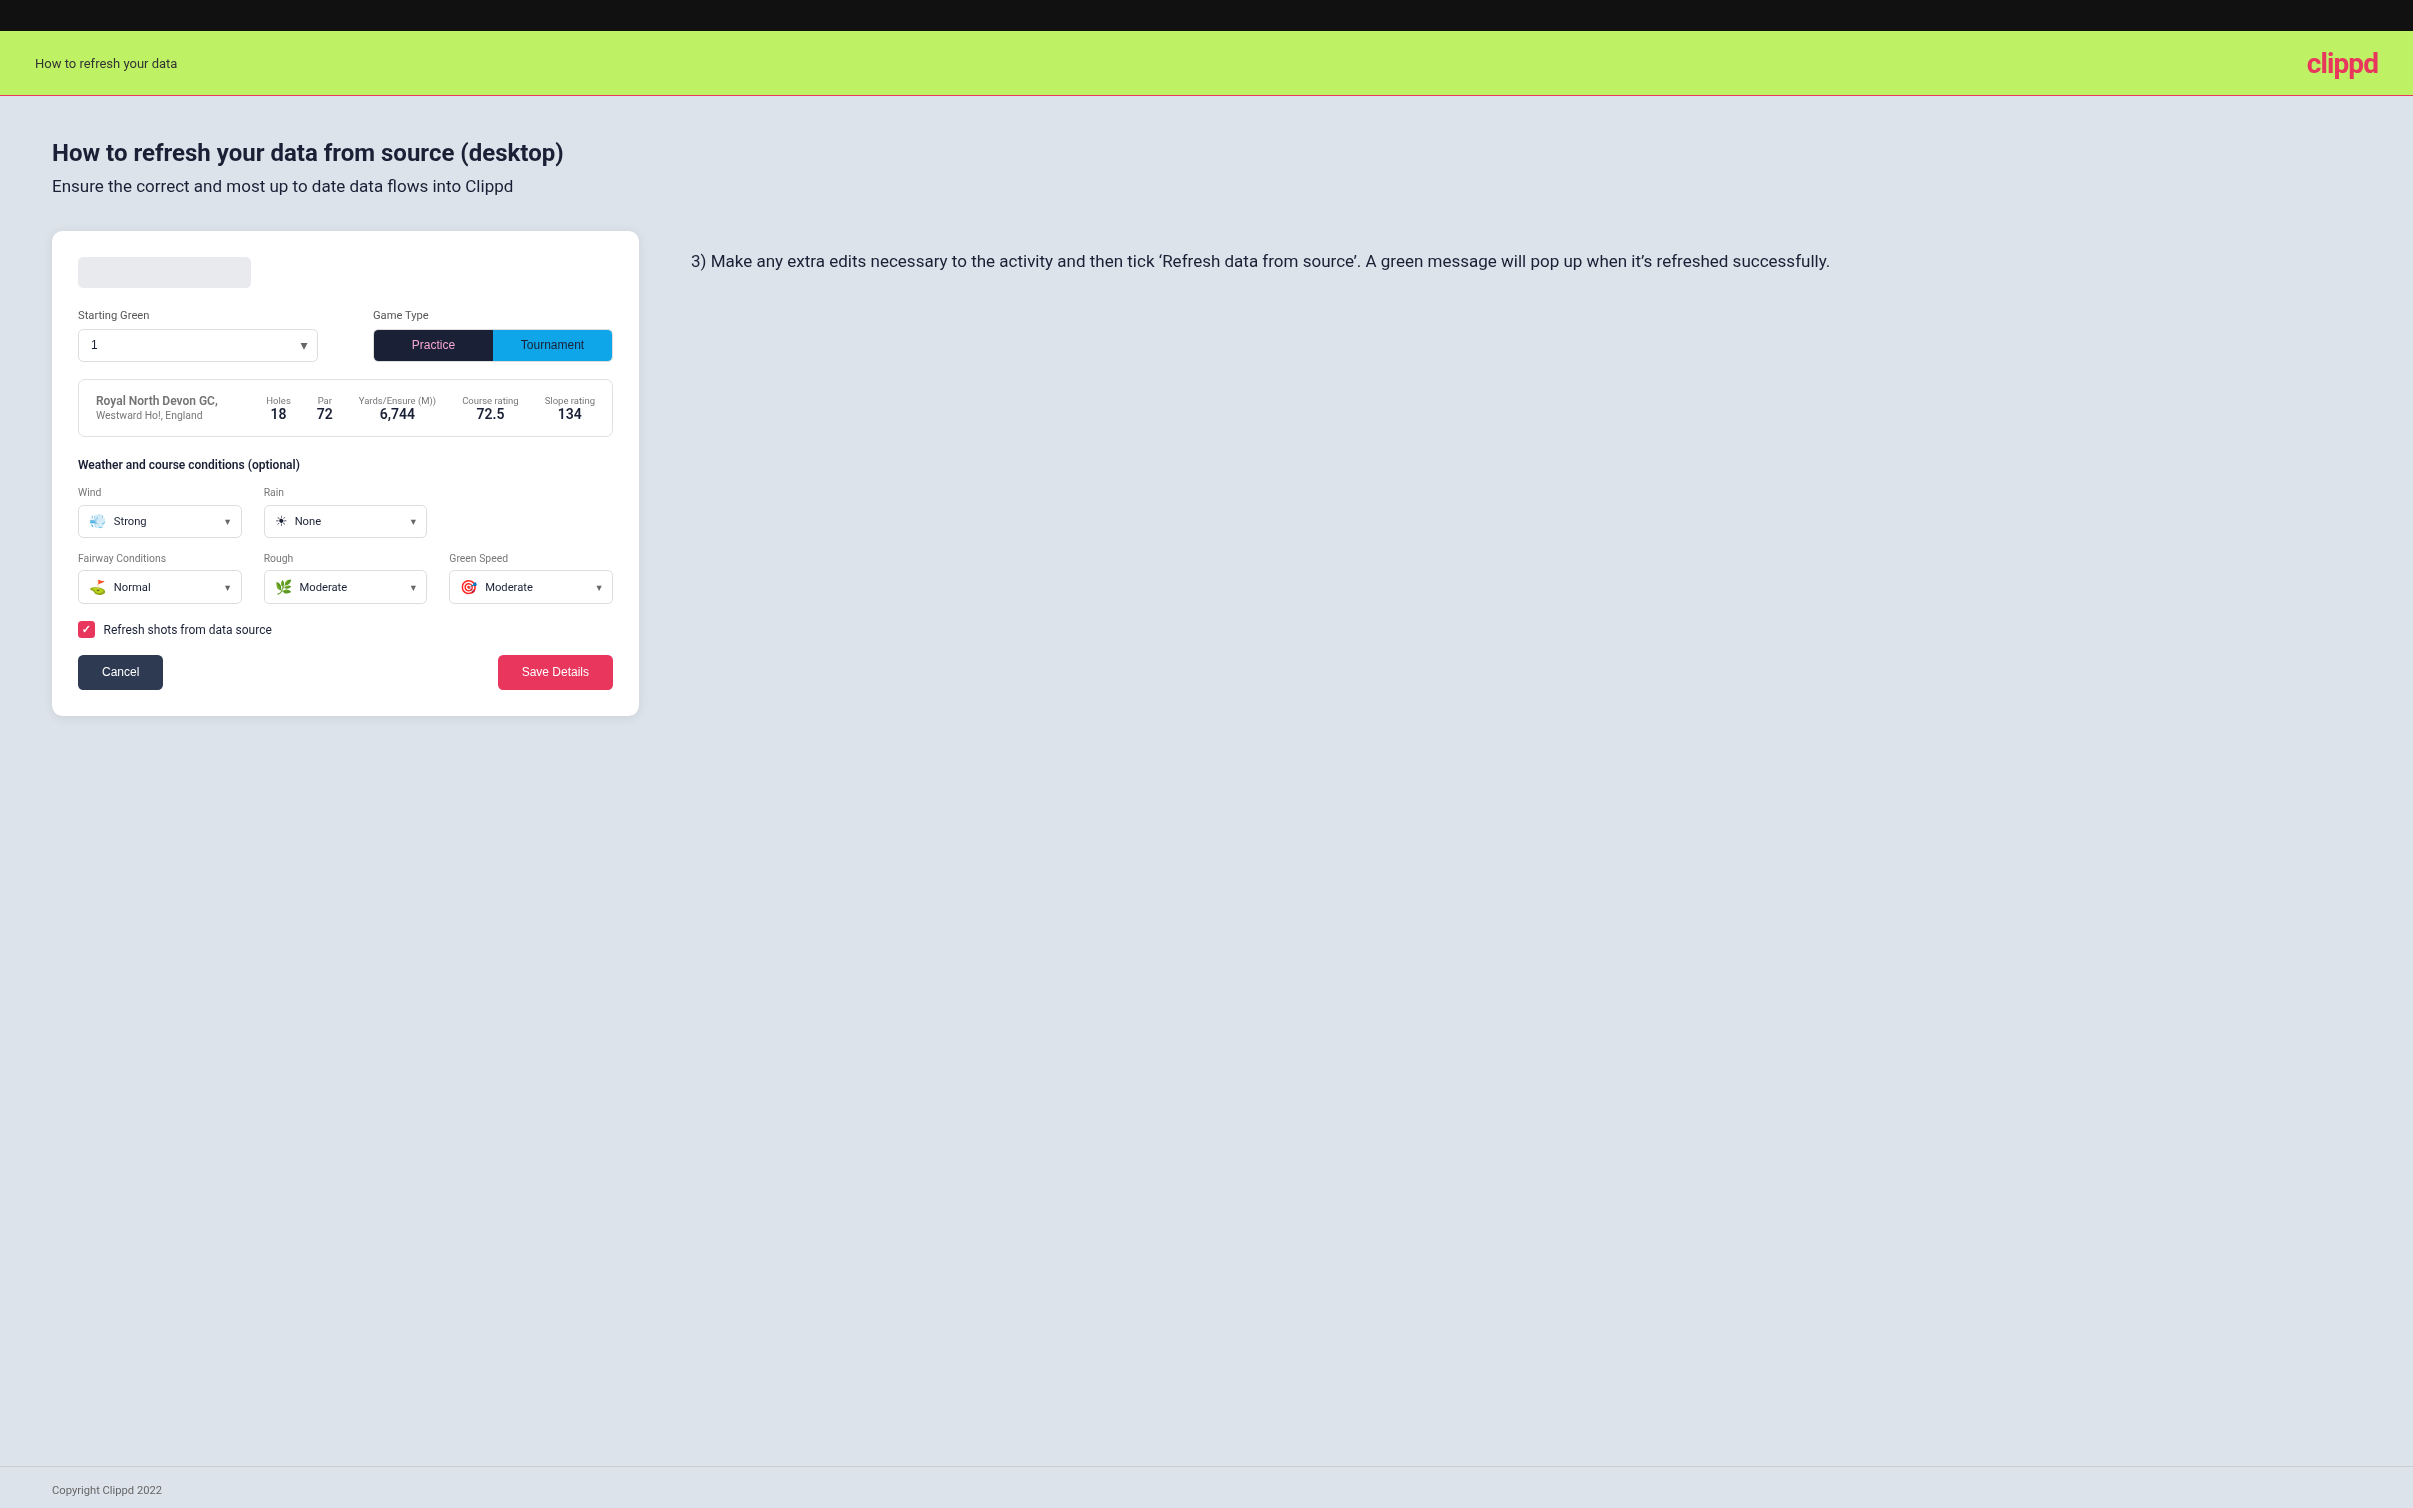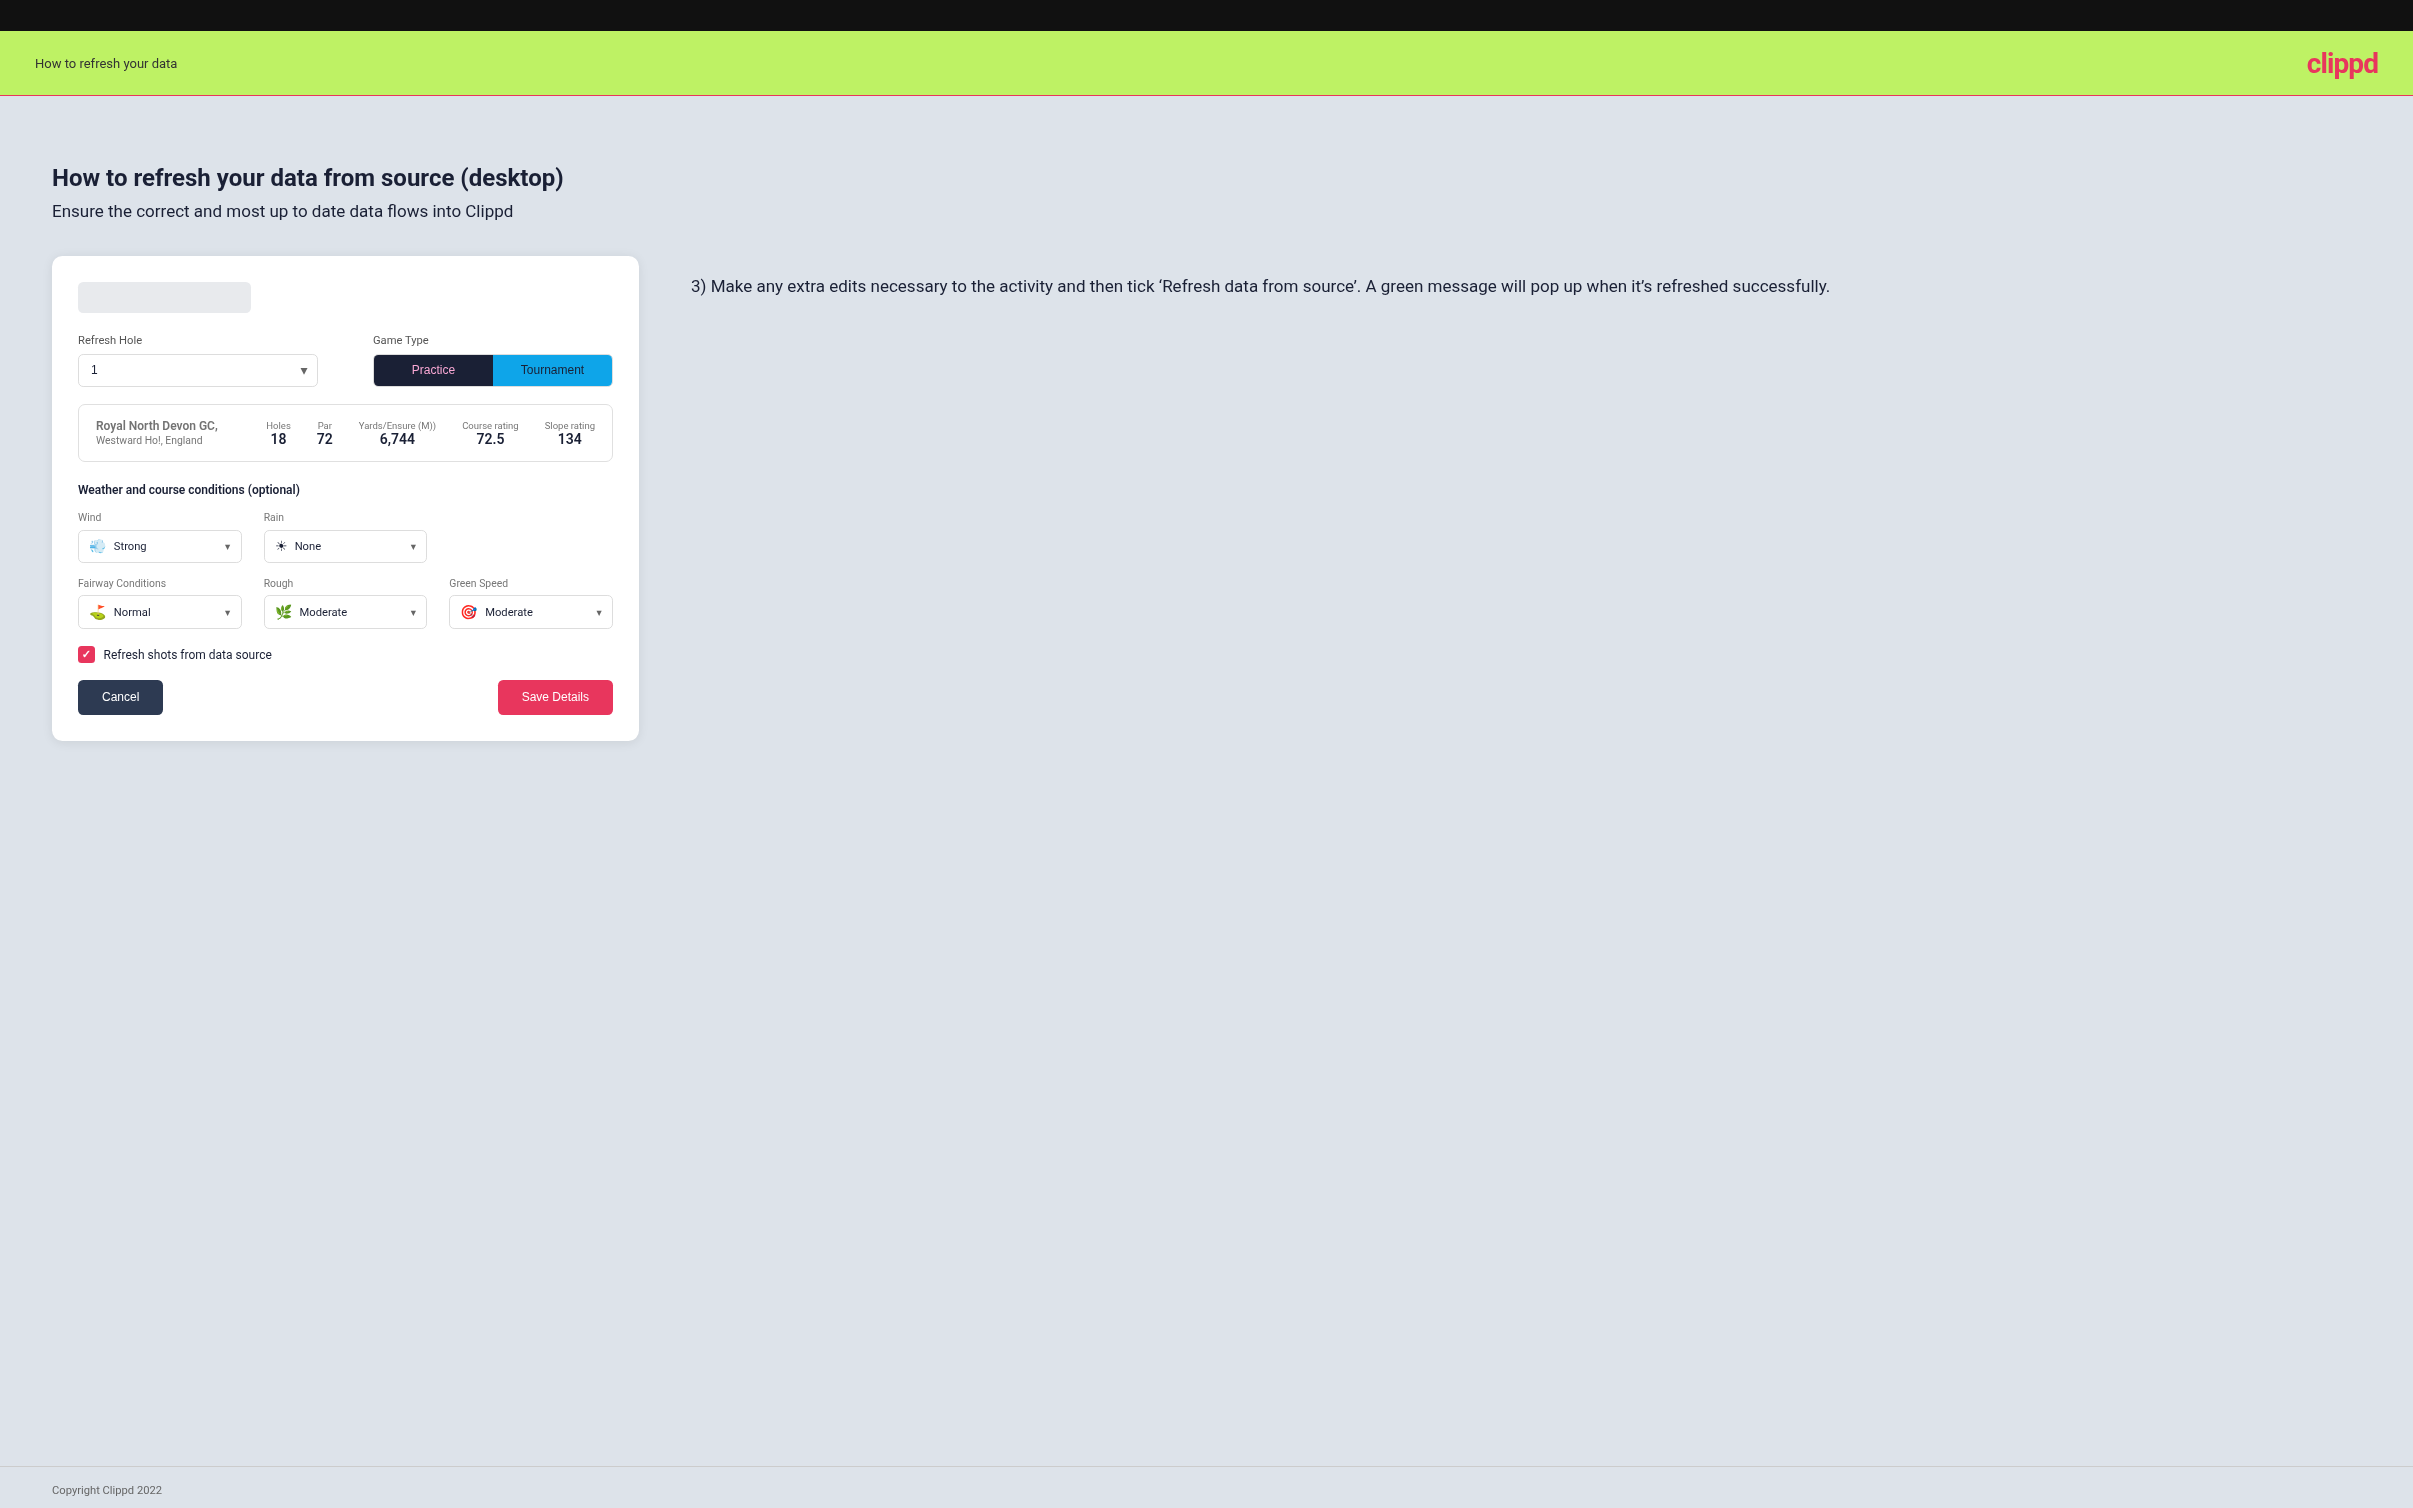--- a/index.html
+++ b/index.html
@@ -39,21 +39,20 @@
       background: #dde3ea;
       min-height: calc(100vh - 138px);
       padding: 43px 52px;
     }
 
     .page-title {
       font-size: 24px;
       font-weight: 700;
       color: #1a2035;
       margin-bottom: 8.6px;
-      margin-top: 25px;
     }
 
     .page-subtitle {
       font-size: 17px;
       color: #1a2035;
       margin-bottom: 35px;
     }
 
     .content-layout {
       display: flex;
@@ -349,21 +348,21 @@
   <div class="content-layout">
 
     <div class="card">
 
       <div class="card-top-tabs">
         <div class="tab-pill"></div>
       </div>
 
       <div class="form-row">
         <div class="form-group">
-          <label class="form-label">Refresh Hole</label>
+          <label class="form-label">Starting Green</label>
           <div class="select-wrapper">
             <select class="form-select">
               <option>1</option>
             </select>
           </div>
         </div>
         <div class="game-type-group">
           <label class="form-label">Game Type</label>
           <div class="game-type-buttons">
             <button class="game-type-btn active">Practice</button>

